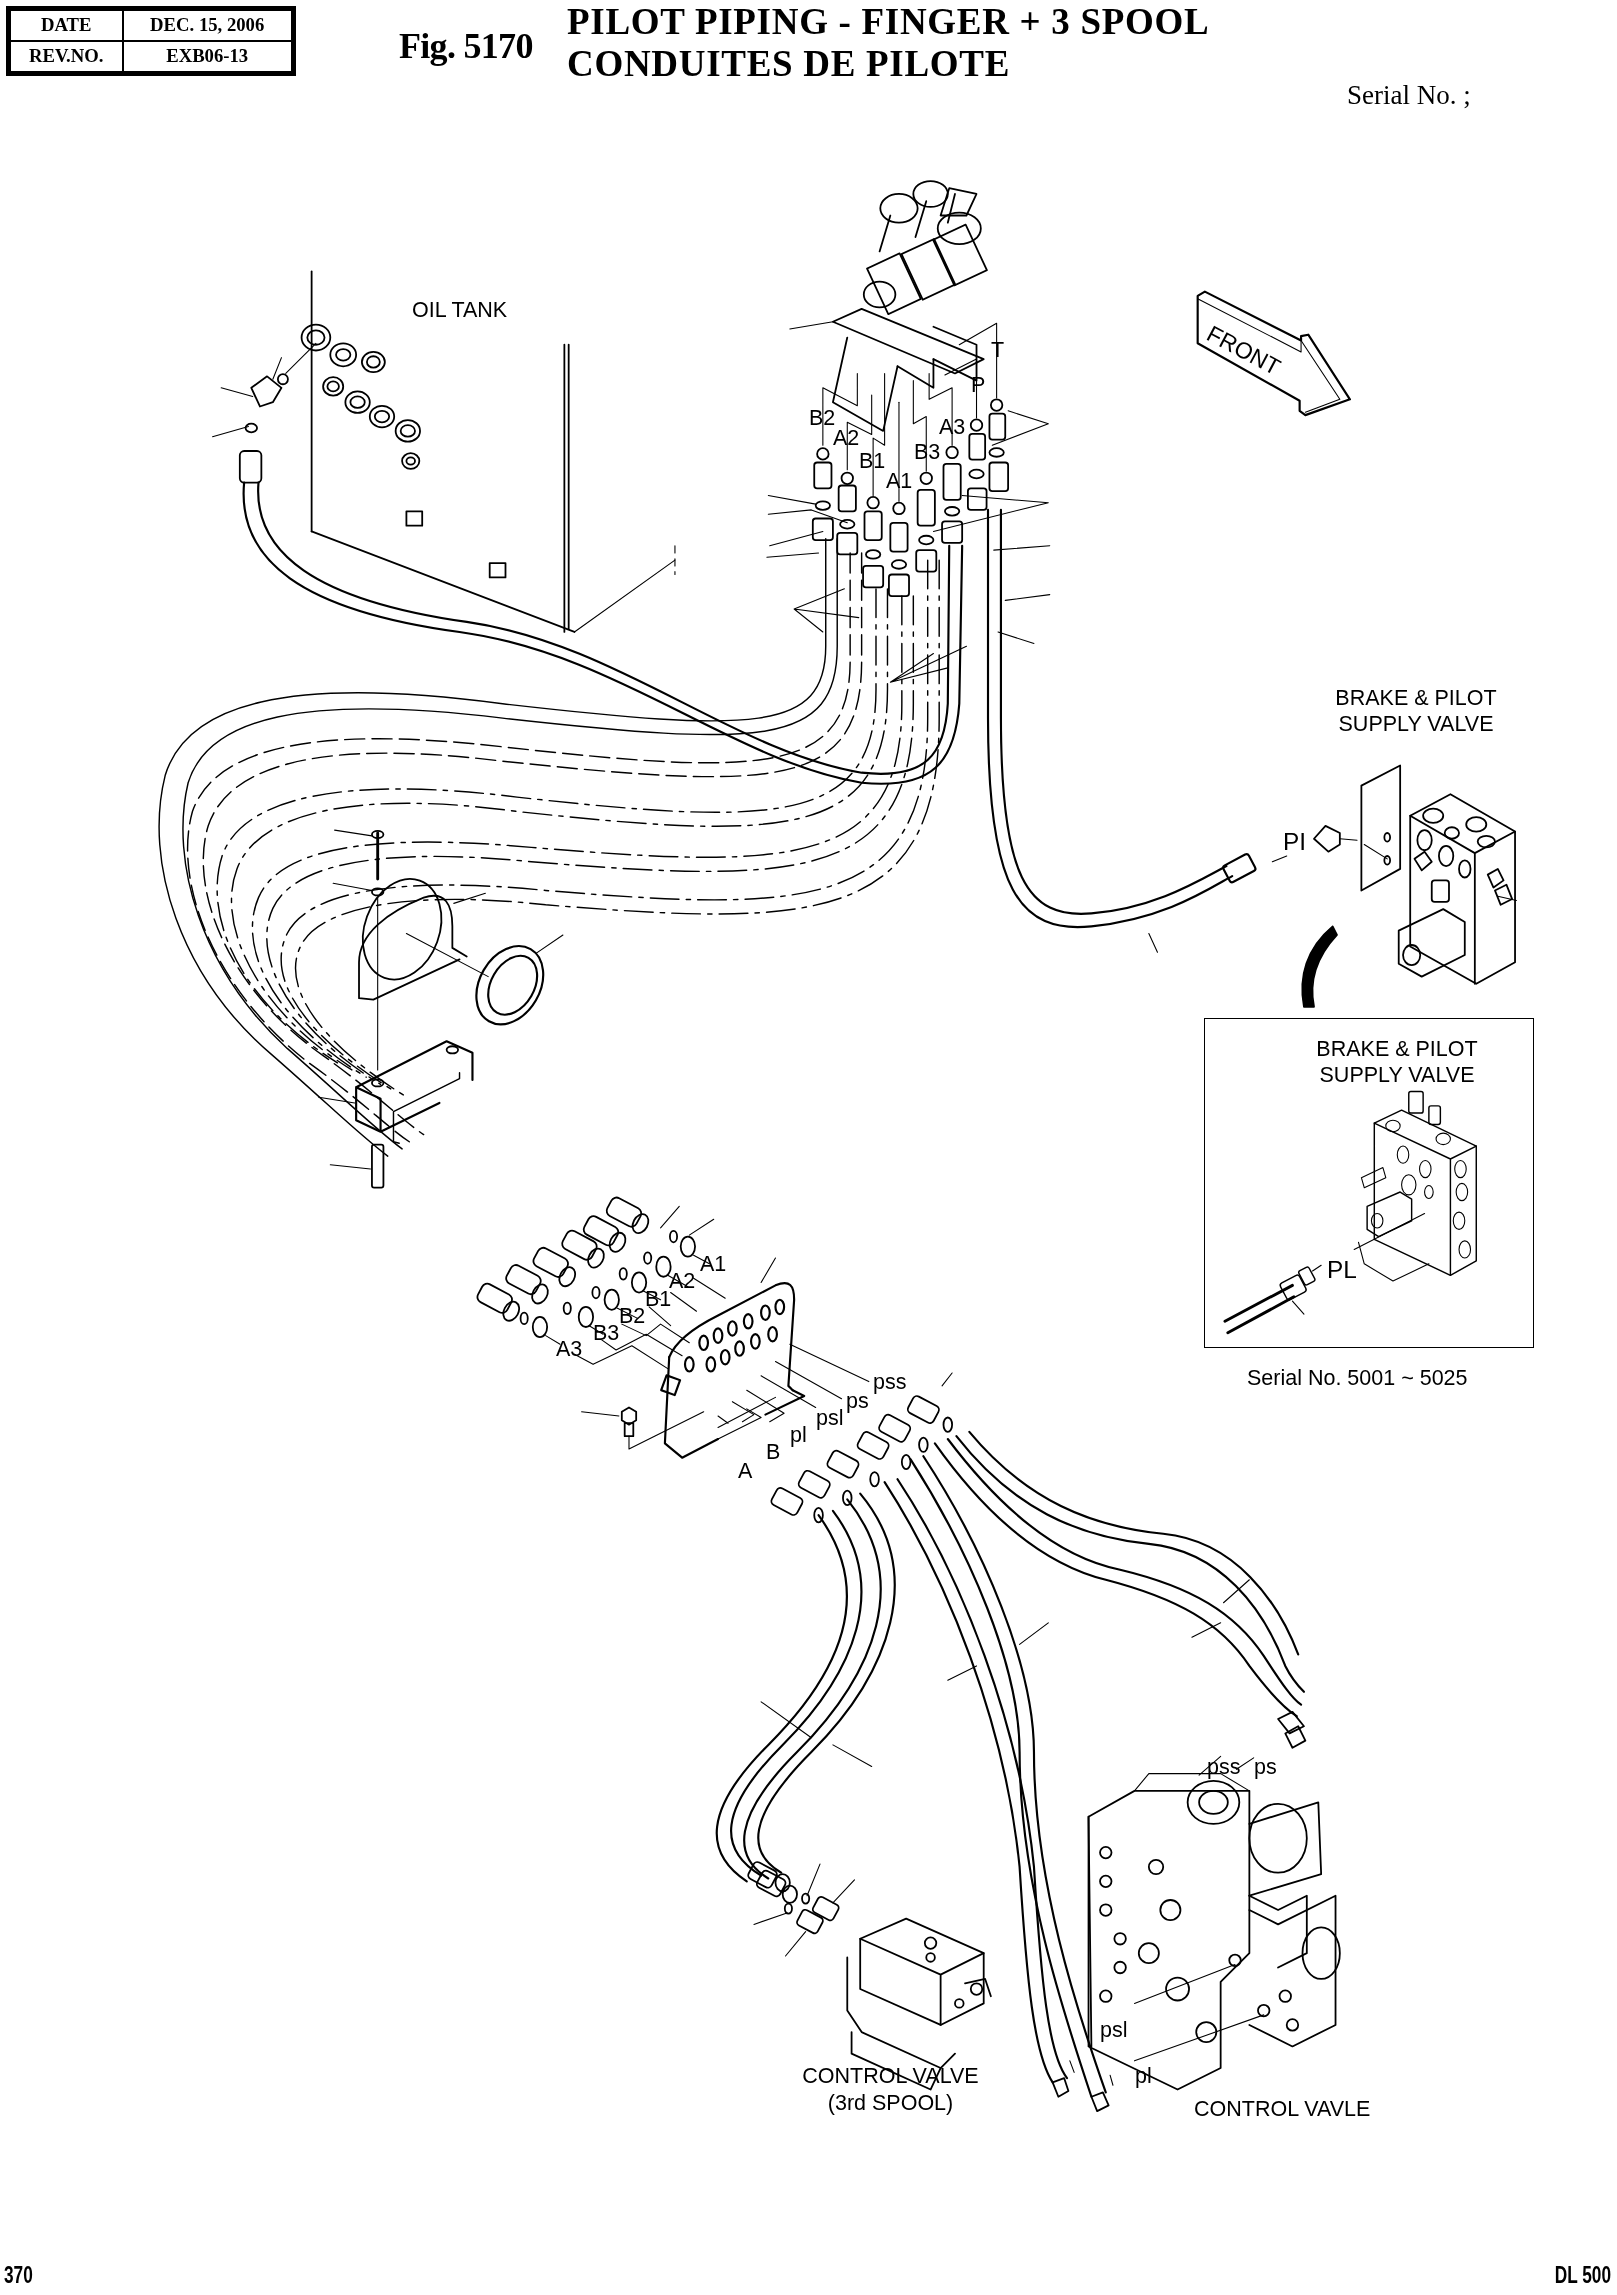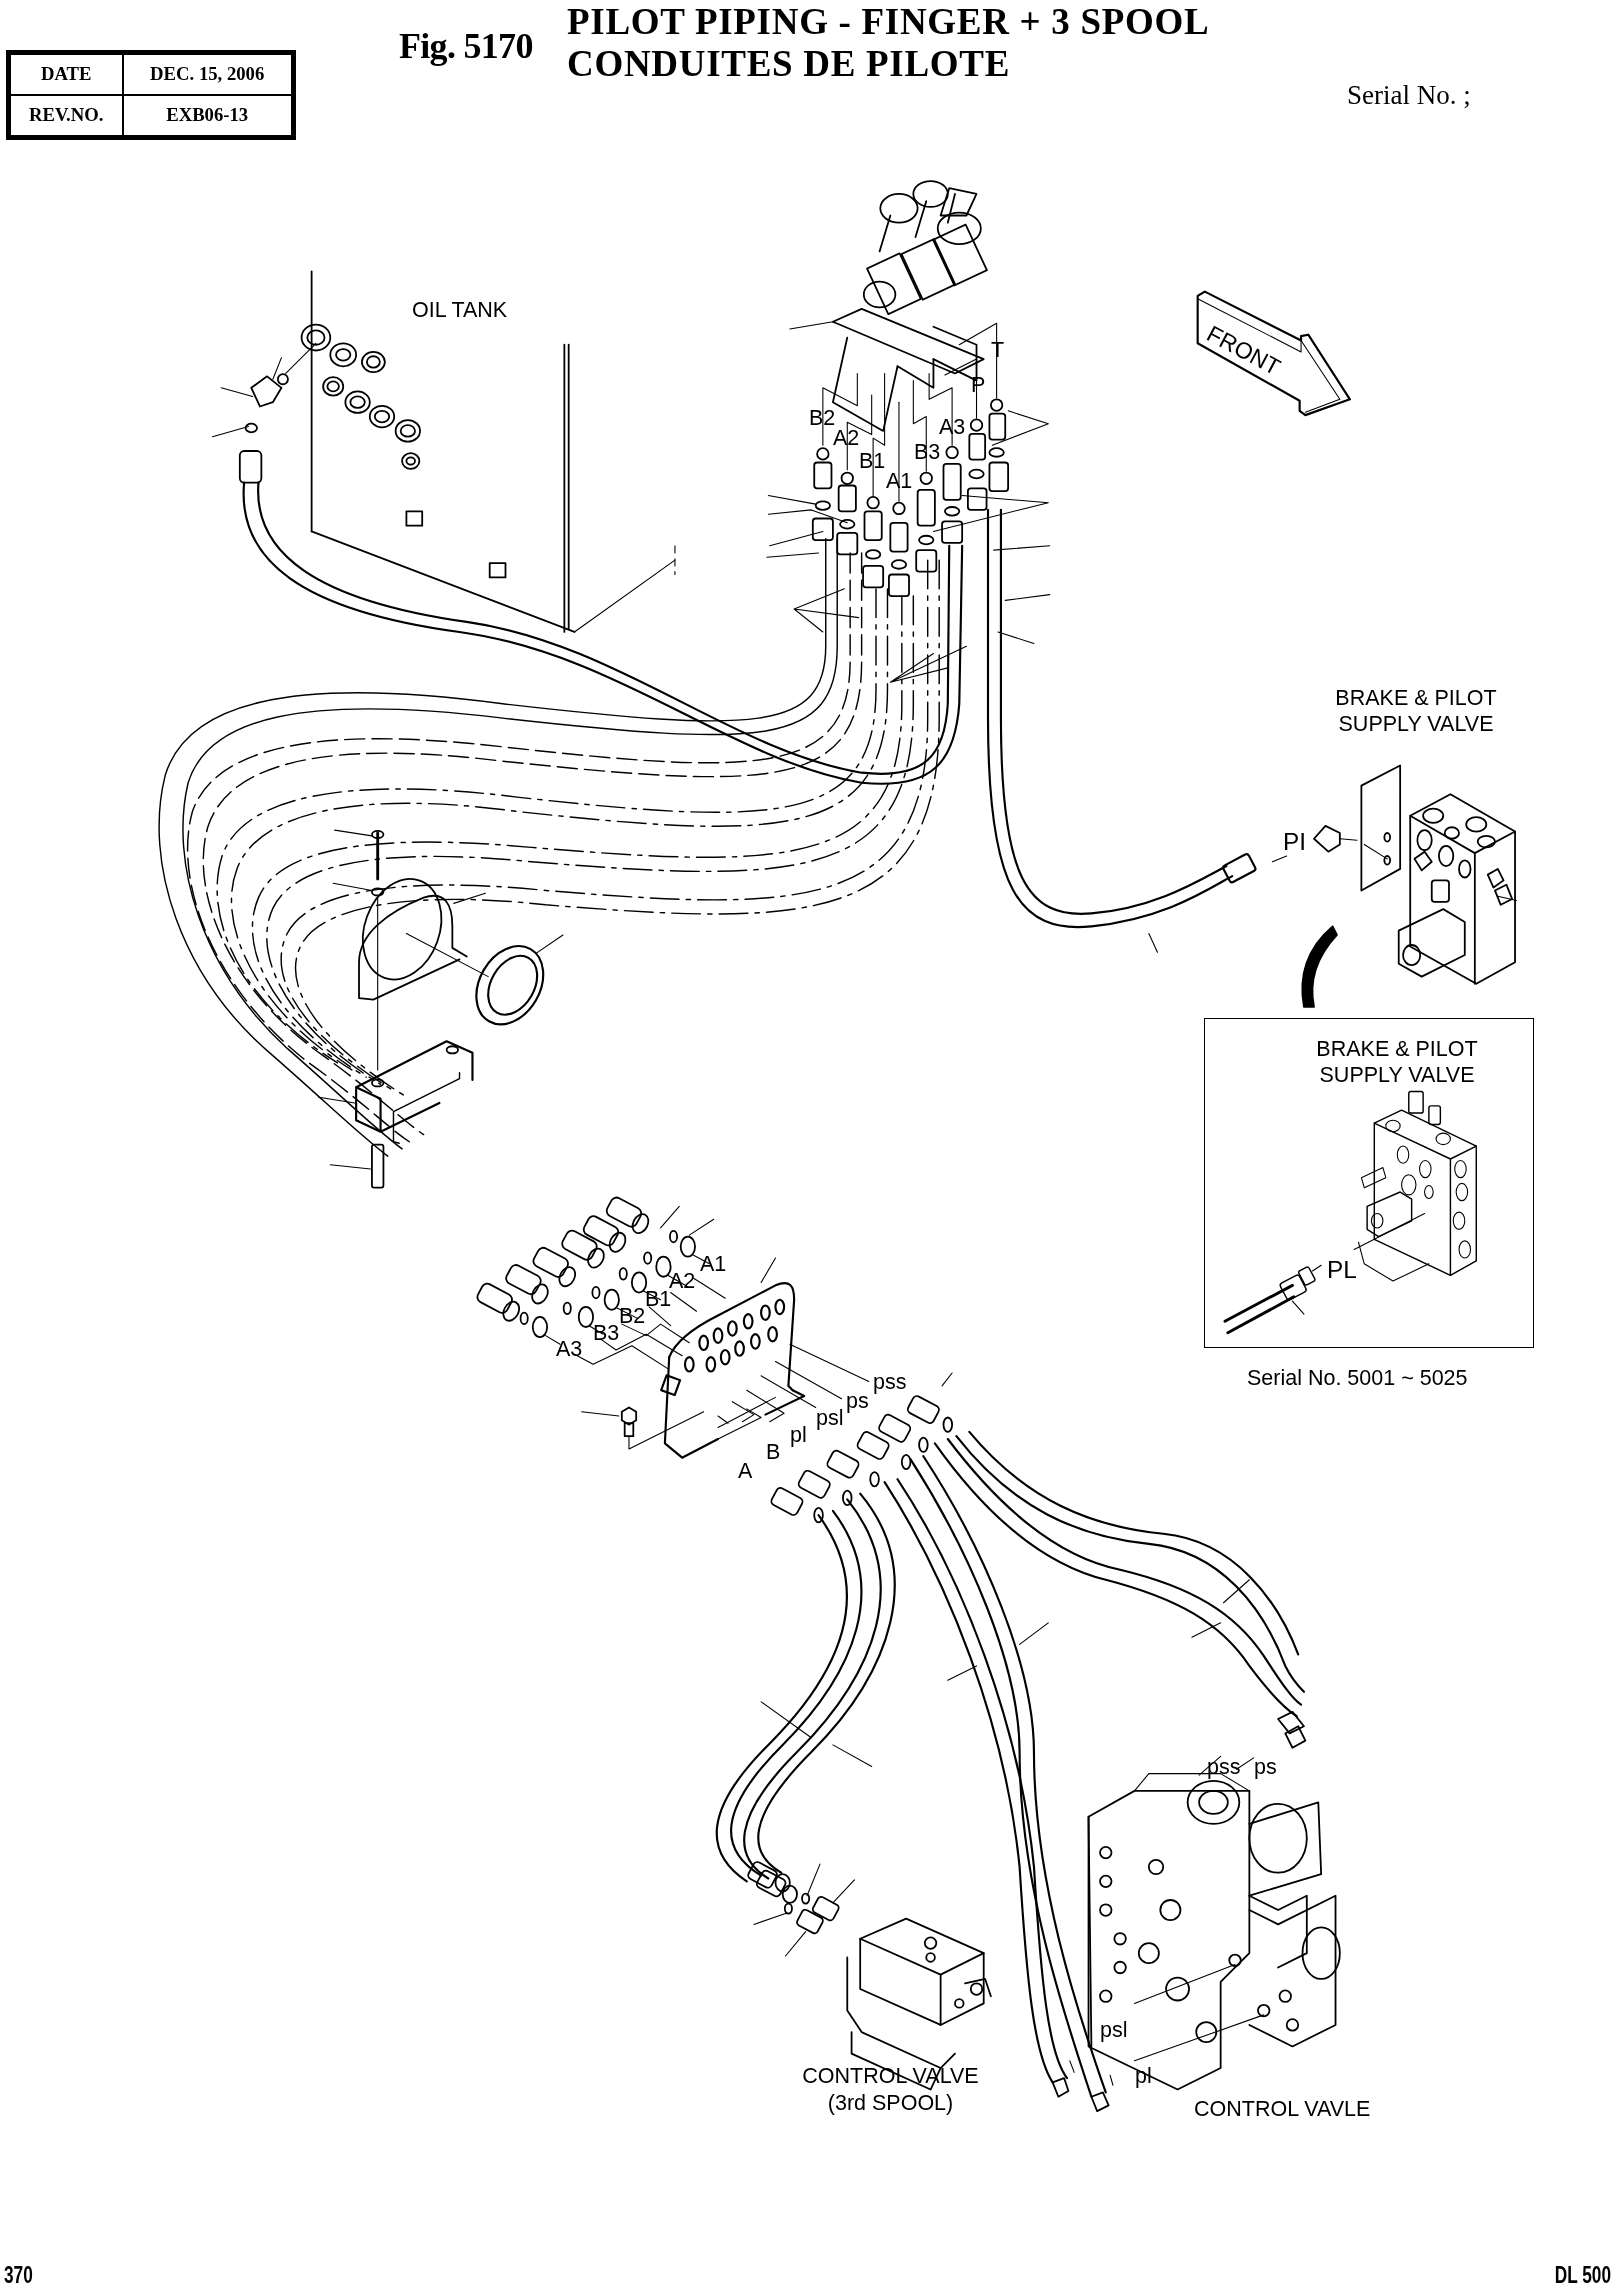--- a/index.html
+++ b/index.html
@@ -1,17 +1,17 @@
 <!DOCTYPE html>
 <html style="font-size:11.5px"><head>
 <meta charset="utf-8">
 <style>
   html, body { margin: 0; padding: 0; background: #ffffff; }
   body { width: 1617px; height: 2295px; position: relative; overflow: hidden; font-family: "Liberation Sans", sans-serif; color: #000; }
-  .hdr-table { position: absolute; left: 5.7px; top: 5.7px; width: 290px; height: 90px; border: 4.3px solid #000; box-sizing: border-box; display: grid; grid-template-columns: 113px 1fr; grid-template-rows: 1fr 1fr; margin-top: 44px; }
+  .hdr-table { position: absolute; left: 5.7px; top: 5.7px; width: 290px; height: 70px; border: 4.3px solid #000; box-sizing: border-box; display: grid; grid-template-columns: 113px 1fr; grid-template-rows: 1fr 1fr; }
   .hdr-table > div { display: flex; align-items: center; justify-content: center; font-family: "Liberation Serif", serif; font-weight: bold; font-size: 18.7px; border: 1.1px solid #000; }
   .fig-num { position: absolute; left: 399px; top: 25px; font-family: "Liberation Serif", serif; font-weight: bold; font-size: 36px; letter-spacing: -0.7px; }
   .title1 { position: absolute; left: 567px; top: 0px; font-family: "Liberation Serif", serif; font-weight: bold; font-size: 37px; letter-spacing: 0.7px; }
   .title2 { position: absolute; left: 567px; top: 42px; font-family: Liberation Serif, serif; font-weight: bold; font-size: 37px; letter-spacing: 0.7px; }
   .serial { position: absolute; left: 1347px; top: 80px; font-family: "Liberation Serif", serif; font-weight: normal; font-size: 27px; }
   .page-num { position: absolute; left: 4.3px; top: 2262px; font-family: "Liberation Sans", sans-serif; font-weight: bold; font-size: 23px; transform: scaleX(0.75); transform-origin: left; }
   .model { position: absolute; right: 5.7px; top: 2262px; font-family: "Liberation Sans", sans-serif; font-weight: bold; font-size: 23px; transform: scaleX(0.75); transform-origin: right; }
   .lbl { position: absolute; font-family: "Liberation Sans", sans-serif; font-size: 21.5px; line-height: 1; white-space: nowrap; }
   .lbl.big { font-size: 22px; }
   .lbl.center { text-align: center; }

